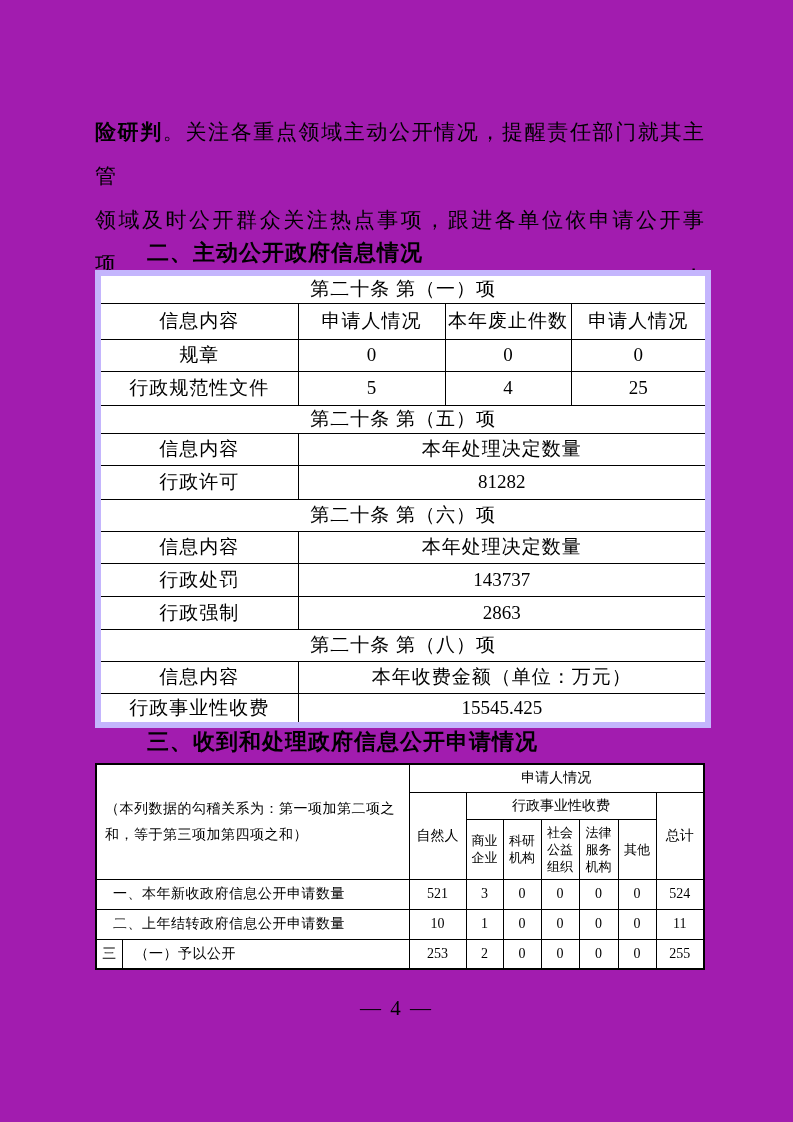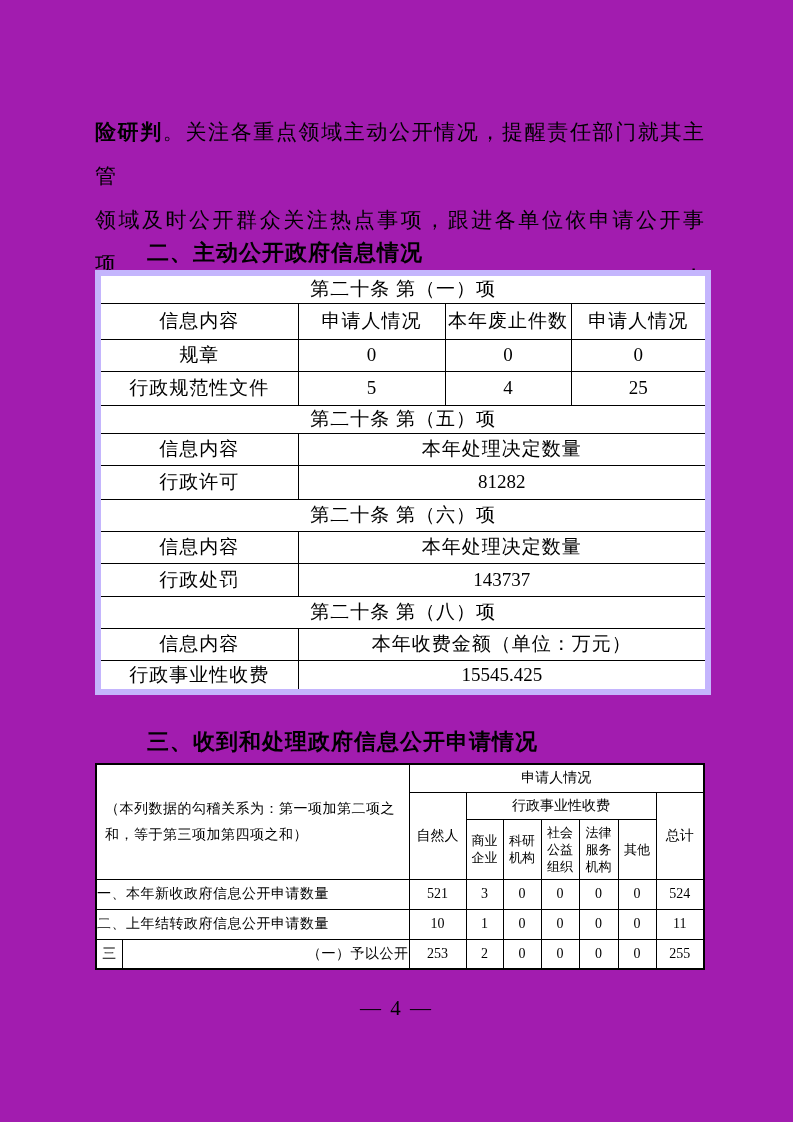--- a/index.html
+++ b/index.html
@@ -29,22 +29,22 @@
   .t1 td{font-size:19px;letter-spacing:1px;}
   .t1 .num{letter-spacing:0;}
   .t1c1{width:200px}.t1c2{width:147px}.t1c3{width:126px}.t1c4{width:137px}
   .rh30{height:30px}.rh36{height:36px}.rh32{height:32px}.rh34{height:34px}.rh28{height:28px}.rh33{height:33px}
 
   
   .t2{position:absolute;left:95px;top:763px;width:610px;border:2px solid #000;}
   .t2 td{font-size:14px;}
   .t2 .note-cell{text-align:left;padding:4px 8px;line-height:26px;font-size:14px;letter-spacing:0.5px;}
   .t2 .subhead{font-size:13px;line-height:17px;padding:2px 1px;}
-  .t2 .row-label{text-align:left;padding-left:0;letter-spacing:0.5px;}
-  .t2 .sub-label{text-align:right;padding-left:4px;letter-spacing:0.5px;}
+  .t2 .row-label{text-align:left;padding-left:16px;letter-spacing:0.5px;}
+  .t2 .sub-label{text-align:left;padding-left:12px;letter-spacing:0.5px;}
   .t2c-pre{width:26px}.t2c-lab{width:287px}.t2c-nat{width:57px}
   .t2c-s1{width:37px}.t2c-s2{width:38px}.t2c-s3{width:38px}.t2c-s4{width:39px}.t2c-s5{width:38px}
   .t2c-tot{width:48px}
   .hA{height:28px}.hB{height:27px}.hC{height:60px}.hD{height:30px}
 
   
   .pagenum{position:absolute;left:0;top:996px;width:793px;text-align:center;
            font-size:21px;letter-spacing:2px;color:#000;}
 </style>
 </head>
@@ -103,20 +103,24 @@
     <tr class="rh32">
           <td colspan="4">第二十条 第（六）项</td>
         </tr>
     <tr class="rh32">
       <td>信息内容</td>
       <td colspan="3">本年处理决定数量</td>
     </tr>
     <tr class="rh33">
       <td>行政处罚</td>
       <td colspan="3" class="num">143737</td>
+    </tr>
+    <tr class="rh33">
+      <td>行政强制</td>
+      <td colspan="3" class="num">2863</td>
     </tr>
     <tr class="rh32">
           <td colspan="4">第二十条 第（八）项</td>
         </tr>
     <tr class="rh32">
       <td>信息内容</td>
       <td colspan="3">本年收费金额（单位：万元）</td>
     </tr>
     <tr class="rh32">
       <td>行政事业性收费</td>

